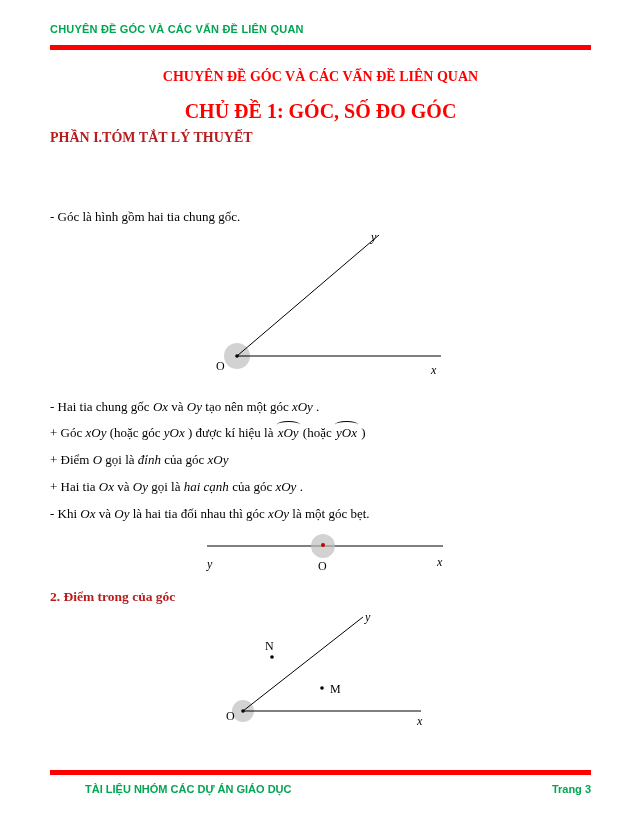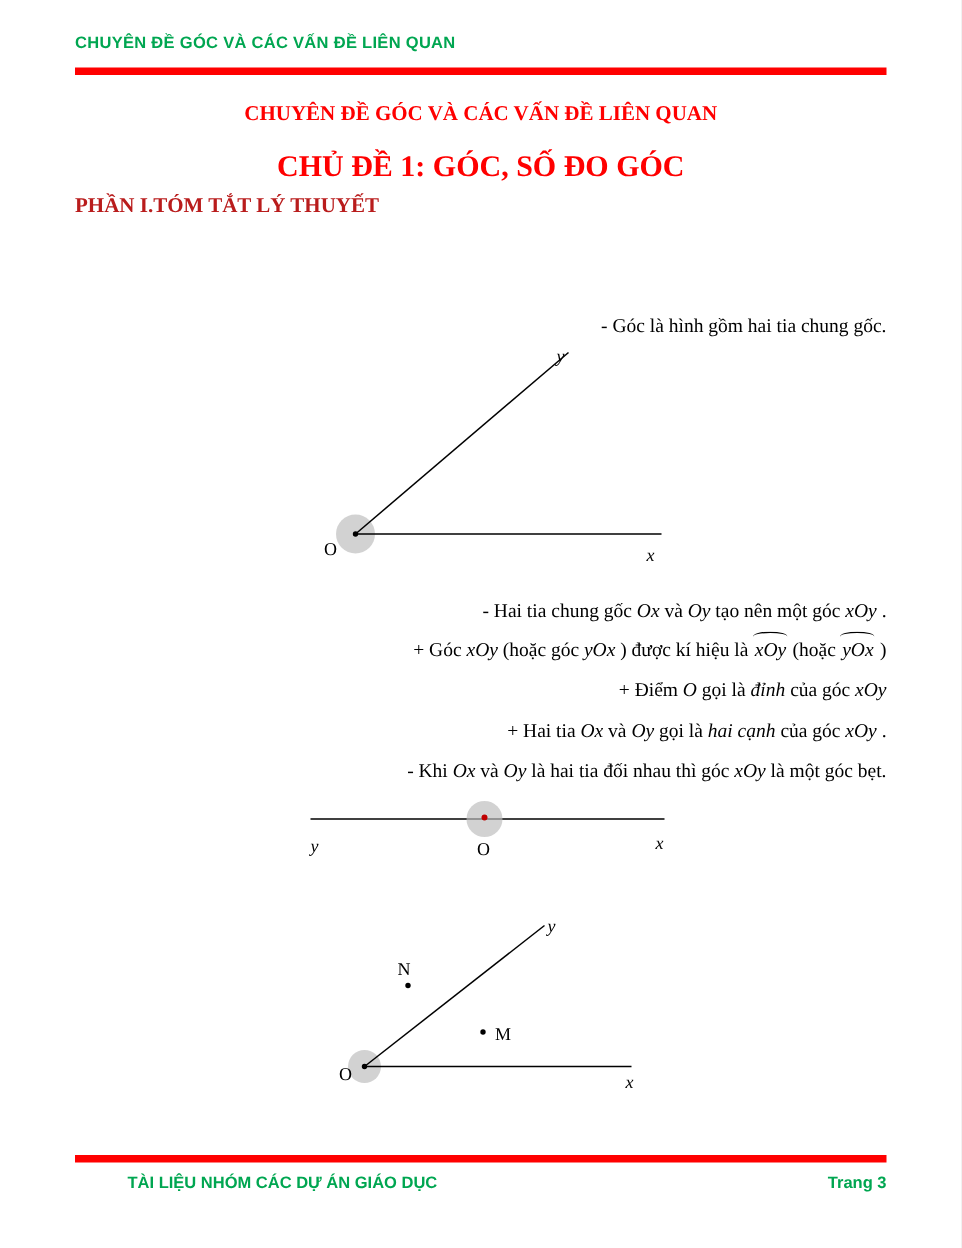--- a/index.html
+++ b/index.html
@@ -27,30 +27,30 @@
   #title      { top:69px; font-size:14px; }
   #subtitle   { top:100px; font-size:20px; }
   #part       { top:130px; font-size:14px; }
   #sec1       { top:158px; font-size:13.5px; }
   #concept    { top:184px; font-size:13.5px; }
   #p1         { top:209px; }
   #d1         { top:228px; left:195px; right:auto; }
   #p2         { top:399px; }
   #p3         { top:425px; }
   #p4         { top:452px; }
-  #p5         { top:479px;margin-left:48px; }
+  #p5         { top:479px; }
   #p6         { top:506px; }
   #d2         { top:528px; left:195px; right:auto; }
   #sec2       { top:589px; font-size:13.5px; }
   #d3         { top:608px; left:215px; right:auto; }
   #rule-bot   { top:770px; height:5px; background:#ff0000; }
   #footer     { top:783px; display:flex; justify-content:space-between;
                 font-size:11px;margin-left:35px; }
 
-  .para { line-height:1.25;text-align:right; }
+  .para { line-height:1.25; }
   .para .i { font-style:italic; }
   .arc { font-style:italic; position:relative; display:inline-block; padding:0 1px; }
   .arc::before {
     content:""; position:absolute; left:0; right:0; top:-4px; height:6px;
     border-top:1.2px solid #000;
     border-radius:100% 100% 0 0;
   }
 
   svg line   { stroke:#000; stroke-width:1; }
   svg circle { fill:#000; }
@@ -100,20 +100,21 @@
 
   <svg id="d2" class="abs" width="260" height="52" viewBox="0 0 260 52">
     <line x1="12" y1="18" x2="248" y2="18"></line>
     <circle class="blob" cx="128" cy="18" r="12"></circle>
     <circle class="reddot" cx="128" cy="17" r="2"></circle>
     <text class="lbl i" x="12" y="40">y</text>
     <text class="lbl" x="123" y="42">O</text>
     <text class="lbl i" x="242" y="38">x</text>
   </svg>
 
+  <div id="sec2" class="abs b blue">2. Điểm trong của góc</div>
 
   <svg id="d3" class="abs" width="235" height="132" viewBox="0 0 235 132">
     <circle class="blob" cx="28" cy="103" r="11"></circle>
     <line x1="28" y1="103" x2="148" y2="9"></line>
     <line x1="28" y1="103" x2="206" y2="103"></line>
     <circle cx="28" cy="103" r="1.8"></circle>
     <circle cx="57" cy="49" r="1.8"></circle>
     <circle cx="107" cy="80" r="1.8"></circle>
     <text class="lbl i" x="150" y="13">y</text>
     <text class="lbl i" x="202" y="117">x</text>

